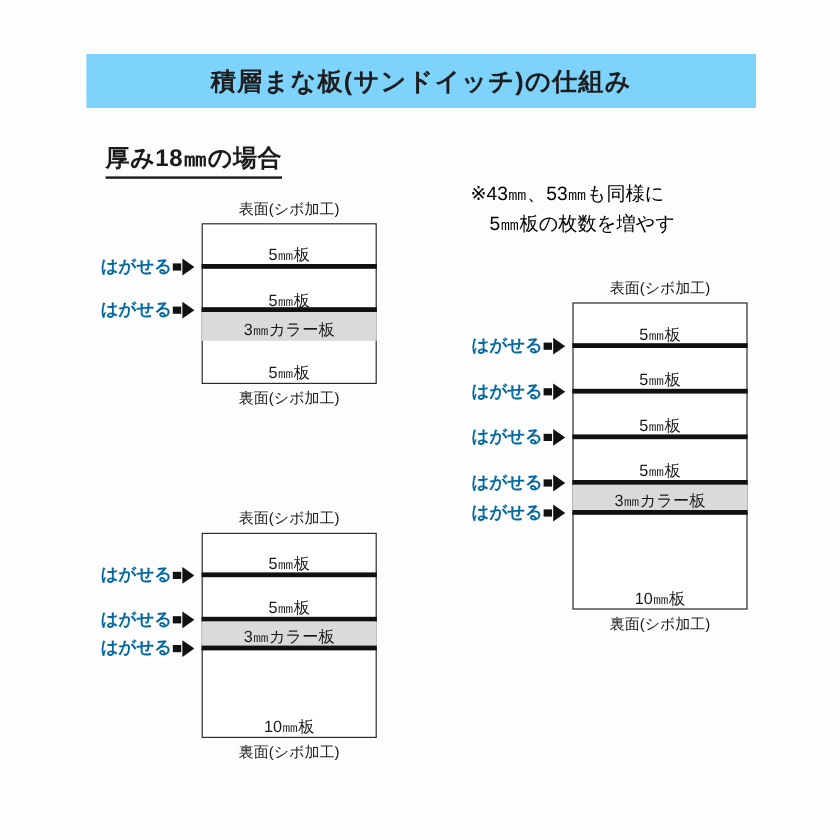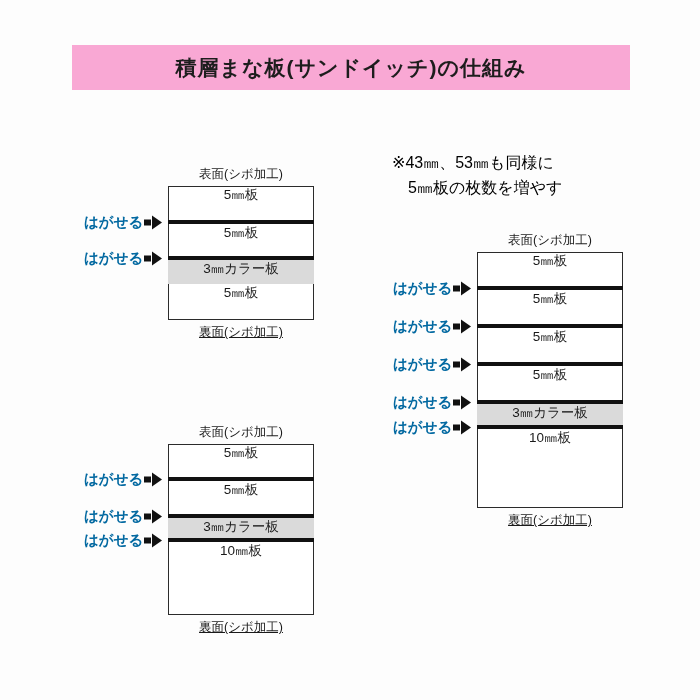--- a/index.html
+++ b/index.html
@@ -9,21 +9,21 @@
     font-family:"Liberation Sans","DejaVu Sans",sans-serif;
     color:#1a1a1a;
     overflow:hidden;
     position:relative;
   }
   .page{position:absolute;left:0;top:0;width:700px;height:700px;}
 
   
   .title-bar{
     position:absolute;left:72px;top:45px;width:558px;height:45px;
-    background:#f9a8d4;
+    background:#7dd3fc;
     display:flex;align-items:center;justify-content:center;
   }
   .title-text{
     font-size:21px;font-weight:700;letter-spacing:1px;color:#1d1d1d;
   }
 
   
   .sec-head{
     position:absolute;
     font-size:20px;font-weight:700;letter-spacing:.5px;
@@ -40,31 +40,31 @@
     font-size:16px;line-height:25px;white-space:pre;color:#000000;
   }
 
   
   .stack{position:absolute;}
   .cap{
     position:absolute;left:0;width:100%;
     text-align:center;font-size:12.5px;white-space:nowrap;color:#1a1a1a;
   }
   .cap.top{top:-20px;}
-  .cap.bottom{bottom:-21px;text-decoration:underline;}
+  .cap.bottom{bottom:-21px;}
 
   .box{
     position:absolute;left:0;top:0;width:100%;height:100%;
     border:1.6px solid #2b2b2b;
     box-sizing:border-box;
     background:#fff;
   }
   .layer{
     position:absolute;left:0;width:100%;
-    display:flex;align-items:flex-start;justify-content:center;
+    display:flex;align-items:flex-end;justify-content:center;
     box-sizing:border-box;
     font-size:13.5px;color:#1a1a1a;white-space:nowrap;
   }
   .layer.color{background:#dadada;}
   .layer .lbl{position:relative;top:0;}
 
   
   .sep{
     position:absolute;left:0;width:100%;height:4px;background:#111;
   }
@@ -90,20 +90,21 @@
 </style>
 </head>
 <body>
 
 <div class="page">
 
   <div class="title-bar">
     <span class="title-text">積層まな板(サンドイッチ)の仕組み</span>
   </div>
 
+  <div class="sec-head" id="head18">厚み18㎜の場合</div>
   <div class="note">※43㎜、53㎜も同様に
 　5㎜板の枚数を増やす</div>
 
   <div class="stack" id="stack18" style="left:168px;top:186px;width:146px;height:134px;">
     <div class="cap top">表面(シボ加工)</div>
     <div class="box"></div>
     <div class="layer" style="top:0px;height:36px;">
         <span class="lbl">5㎜板</span>
       </div>
     <div class="sep" style="top:34px;"></div>

